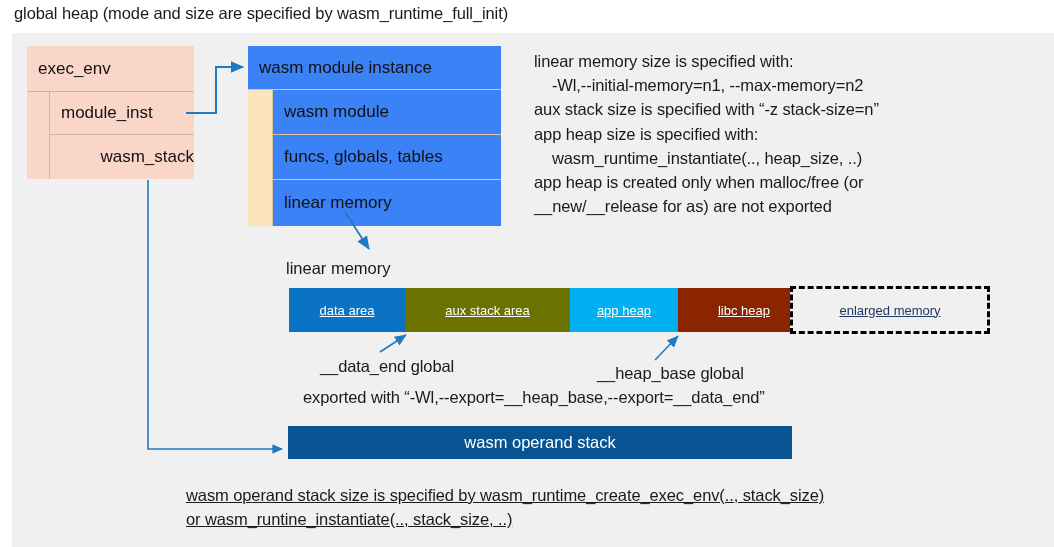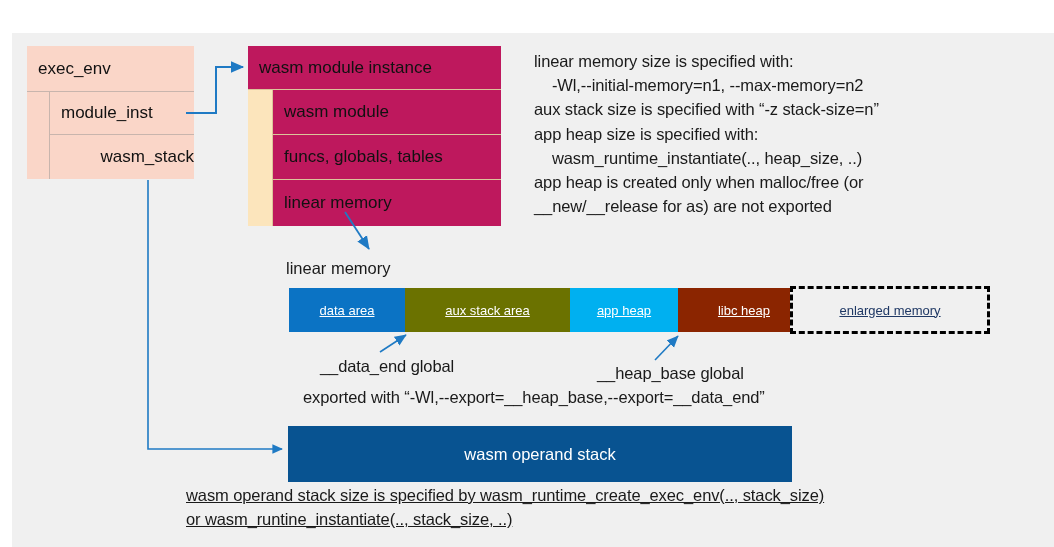--- a/index.html
+++ b/index.html
@@ -64,21 +64,21 @@
     position: absolute;
     box-sizing: border-box;
     background: #fad6c8;
     border-right: 1px solid #c8b5ad;
   }
   
   .wmi {
     background: #fce5bc;
   }
   .wmi-row {
-    background: #be185d;
+    background: #3b82f6;
     border-bottom: 1px solid #dbc59a;
   }
   .wmi-row.last { border-bottom: none; }
   .wmi-indent {
     position: absolute;
     box-sizing: border-box;
     background: #fce5bc;
     border-right: 1px solid #dbc59a;
   }
   
@@ -141,20 +141,21 @@
     pointer-events: none;
   }
 </style>
 </head>
 <body>
 
 <div id="canvas">
 
   <div class="gray-panel"></div>
 
+  <div class="title-text">global heap (mode and size are specified by wasm_runtime_full_init)</div>
 
   <div class="box exec-env" style="left:27px; top:46px; width:167px; height:133px;"></div>
 
   <div class="box-row exec-row" style="left:27px; top:46px; width:167px; height:46px; padding-left:11px;">
     <span class="row-label">exec_env</span>
   </div>
 
   <div class="exec-indent" style="left:27px; top:92px; width:23px; height:87px;"></div>
 
   <div class="box-row exec-row" style="left:50px; top:92px; width:144px; height:43px; padding-left:11px;">
@@ -214,21 +215,21 @@
   <div class="seg dashed" style="left:790px; top:286px; width:200px; height:48px;">
     <span>enlarged memory</span>
   </div>
 
   <div class="callout" style="left:320px; top:357px;">__data_end global</div>
 
   <div class="callout" style="left:597px; top:364px;">__heap_base global</div>
 
   <div class="callout" style="left:303px; top:388px;">exported with “-Wl,--export=__heap_base,--export=__data_end”</div>
 
-  <div class="operand-stack" style="left:288px; top:426px; width:504px; height:56px; background:#085391;">
+  <div class="operand-stack" style="left:288px; top:426px; width:504px; height:33px; background:#085391;">
     <span>wasm operand stack</span>
   </div>
 
   <div class="note" style="left:186px; top:483px;text-decoration:underline;">wasm operand stack size is specified by wasm_runtime_create_exec_env(.., stack_size)
 or wasm_runtine_instantiate(.., stack_size, ..)</div>
 
   <svg class="overlay" viewBox="0 0 1054 547">
     <defs>
       <marker id="arrowblue" markerWidth="7" markerHeight="7" refX="6" refY="3.5" orient="auto" markerUnits="strokeWidth">
         <path d="M0,0.6 L6.6,3.5 L0,6.4 z" fill="#1f7ac4"></path>

